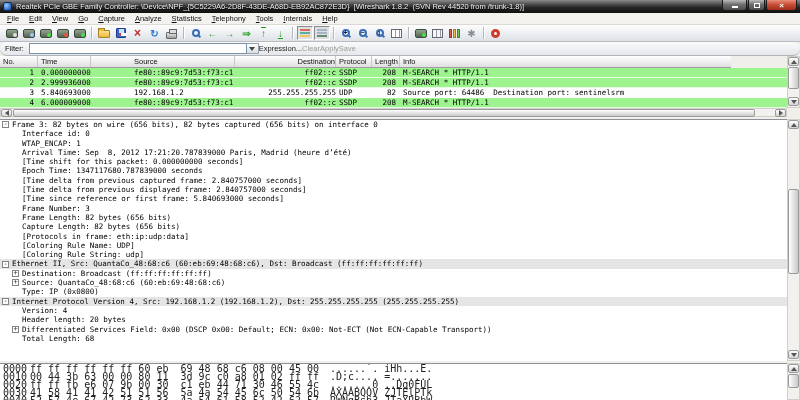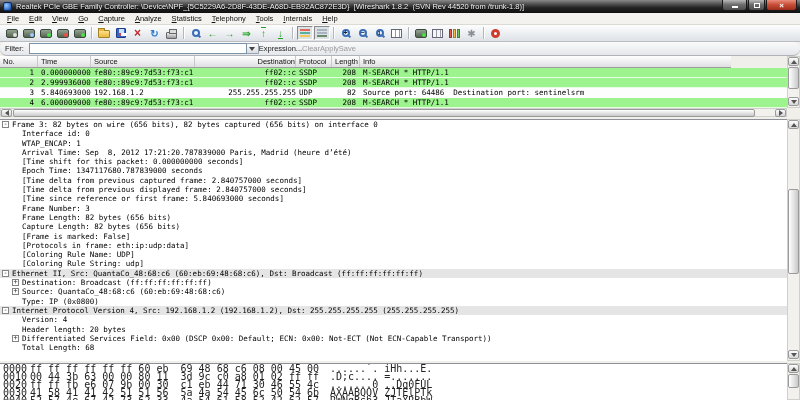--- a/index.html
+++ b/index.html
@@ -79,21 +79,21 @@
   #filter-drop { width:12px; height:11px; border:1px solid #9aa3ad; border-left:none; background:linear-gradient(#fefefe,#d9dde2);
     display:flex; align-items:center; justify-content:center; }
   .tri-down-s { width:0; height:0; border-left:3px solid transparent; border-right:3px solid transparent; border-top:4px solid #444; }
   .fbtn { color:#222; }
   .fbtn.dim { color:#9b9b9b; }
 
   
   #plist-header { position:absolute; left:0; top:56px; width:731px; height:12px; display:flex;
     background:linear-gradient(#ffffff,#e9e9eb 70%,#dfdfe2); border-bottom:1px solid #9d9d9d; }
   .hcell { font-size:7.5px; color:#111; padding:1px 0 0 3px; border-right:1px solid #c9c9c9; overflow:hidden; white-space:nowrap; flex:none; }
-  .c-no{width:38px;} .c-time{width:53px;} .c-src{width:104px;} .c-dst{width:101px;text-align:right;} .c-proto{width:36px;} .c-len{width:28px;} .c-info{flex:1; border-right:none;}
+  .c-no{width:38px;} .c-time{width:53px;} .c-src{width:104px;margin-left:40px;} .c-dst{width:101px;text-align:right;} .c-proto{width:36px;} .c-len{width:28px;} .c-info{flex:1; border-right:none;}
   #plist-rows { position:absolute; left:0; top:68px; width:787px; height:40px; background:#fff; overflow:hidden; }
   .prow { display:flex; height:10px; line-height:10px; font-family:"DejaVu Sans Mono",monospace; font-size:7.5px; color:#000; white-space:pre; }
   .prow.green { background:#9df38e; border-bottom:1px solid rgba(255,255,255,.75); }
   .prow.plain { background:#fdfdfd; }
   .pcell { overflow:hidden; white-space:pre; flex:none; padding-left:3px; }
   .pcell.num { text-align:right; padding-right:4px; padding-left:0; }
 
   
   .sb-btn { background:linear-gradient(#fdfdfd,#d5d5d5); border:1px solid #9a9a9a; border-radius:2px;
     display:flex; align-items:center; justify-content:center; }
@@ -354,21 +354,20 @@
     <div class="trow l1"><span>WTAP_ENCAP: 1</span></div>
     <div class="trow l1"><span>Arrival Time: Sep  8, 2012 17:21:20.787839000 Paris, Madrid (heure d’été)</span></div>
     <div class="trow l1"><span>[Time shift for this packet: 0.000000000 seconds]</span></div>
     <div class="trow l1"><span>Epoch Time: 1347117680.787839000 seconds</span></div>
     <div class="trow l1"><span>[Time delta from previous captured frame: 2.840757000 seconds]</span></div>
     <div class="trow l1"><span>[Time delta from previous displayed frame: 2.840757000 seconds]</span></div>
     <div class="trow l1"><span>[Time since reference or first frame: 5.840693000 seconds]</span></div>
     <div class="trow l1"><span>Frame Number: 3</span></div>
     <div class="trow l1"><span>Frame Length: 82 bytes (656 bits)</span></div>
     <div class="trow l1"><span>Capture Length: 82 bytes (656 bits)</span></div>
-    <div class="trow l1"><span>[Frame is marked: False]</span></div>
     <div class="trow l1"><span>[Protocols in frame: eth:ip:udp:data]</span></div>
     <div class="trow l1"><span>[Coloring Rule Name: UDP]</span></div>
     <div class="trow l1"><span>[Coloring Rule String: udp]</span></div>
     <div class="trow l0 hl"><span class="exp m"></span><span>Ethernet II, Src: QuantaCo_48:68:c6 (60:eb:69:48:68:c6), Dst: Broadcast (ff:ff:ff:ff:ff:ff)</span></div>
     <div class="trow l1e"><span class="exp p"></span><span>Destination: Broadcast (ff:ff:ff:ff:ff:ff)</span></div>
     <div class="trow l1e"><span class="exp p"></span><span>Source: QuantaCo_48:68:c6 (60:eb:69:48:68:c6)</span></div>
     <div class="trow l1"><span>Type: IP (0x0800)</span></div>
     <div class="trow l0 hl"><span class="exp m"></span><span>Internet Protocol Version 4, Src: 192.168.1.2 (192.168.1.2), Dst: 255.255.255.255 (255.255.255.255)</span></div>
     <div class="trow l1"><span>Version: 4</span></div>
     <div class="trow l1"><span>Header length: 20 bytes</span></div>

